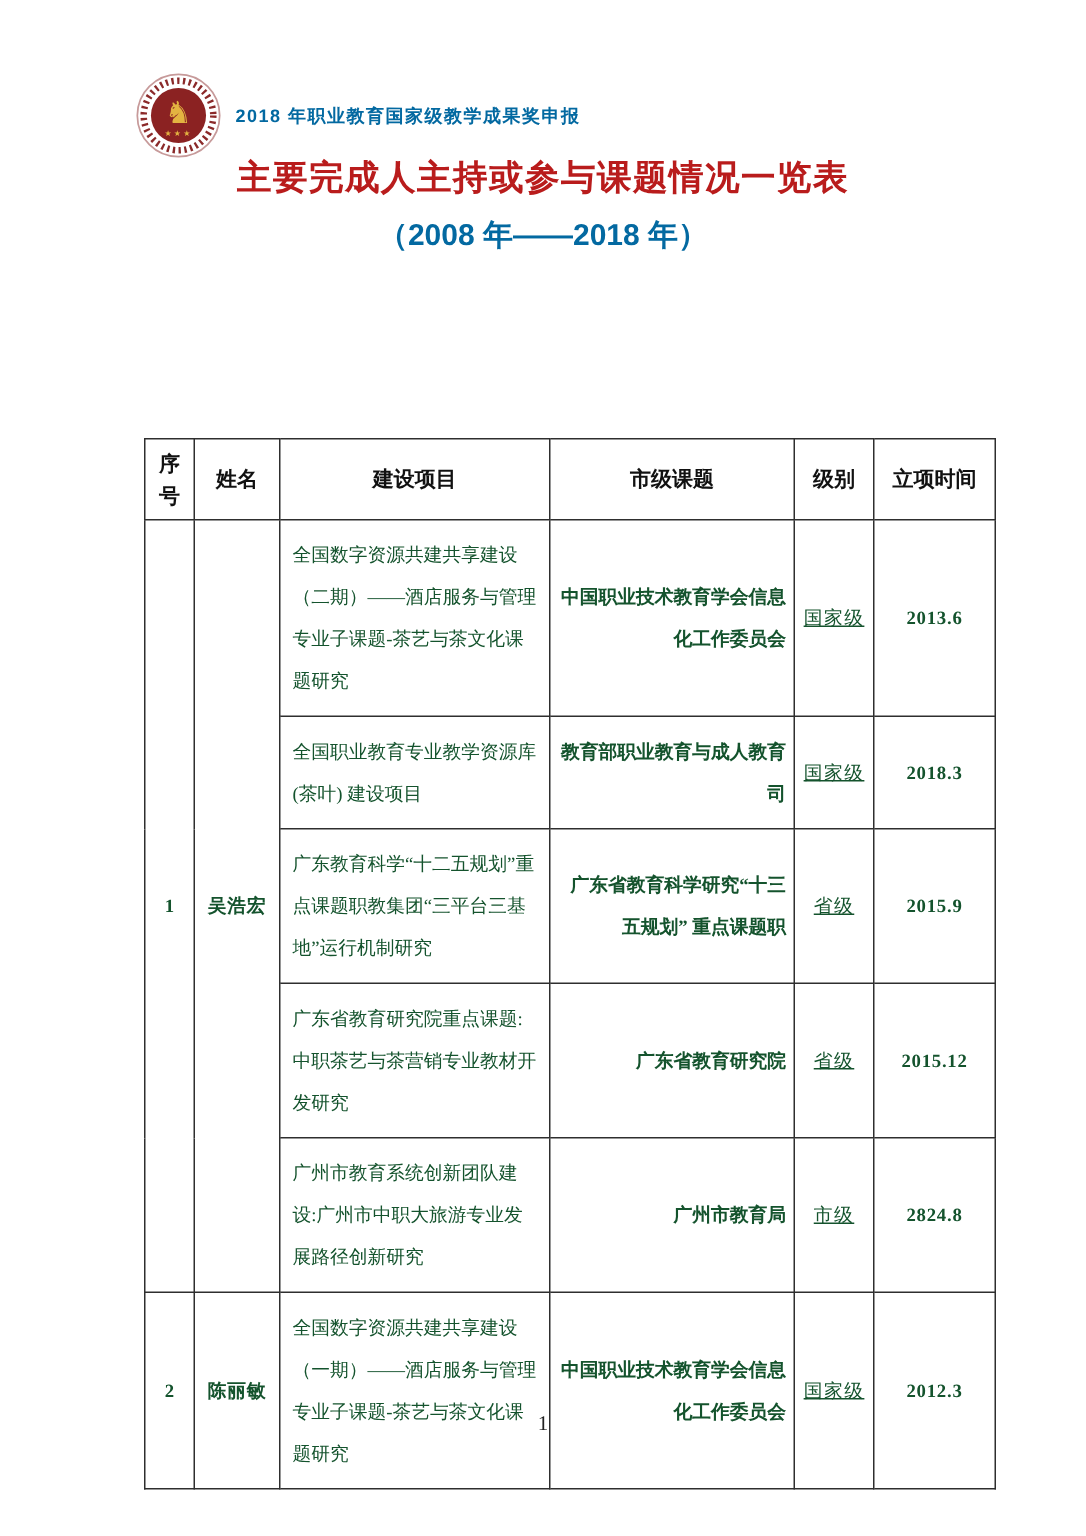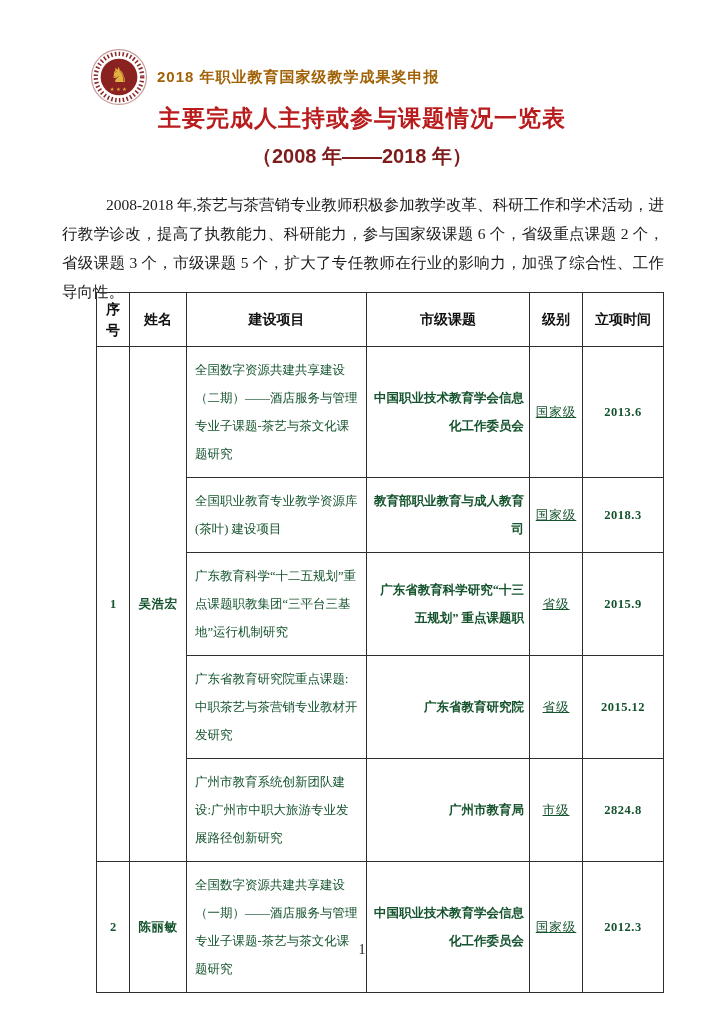--- a/index.html
+++ b/index.html
@@ -13,35 +13,35 @@
     overflow: hidden;
     margin: 0 auto;
   }
   .doc-header {
     position: absolute; left: 90px; top: 46px; height: 62px;
     display: flex; align-items: center; gap: 9px;
   }
   .seal { width: 58px; height: 58px; flex: 0 0 auto; }
   .doc-header-title {
     font-family: "Liberation Sans", "DejaVu Sans", sans-serif;
-    font-weight: bold; font-size: 15px; letter-spacing: 1px;
-    color: #a16207;
+    font-weight: bold; font-size: 12px; letter-spacing: 1px;
+    color: #0369a1;
   }
   .main-title {
     position: absolute; top: 103px; left: 0; width: 100%;
     text-align: center;
     font-family: "Liberation Sans", "DejaVu Sans", sans-serif;
     font-weight: bold; font-size: 23px; color: #b91c1c;
     letter-spacing: 1px;
   }
   .sub-title {
     position: absolute; top: 143px; left: 0; width: 100%;
     text-align: center;
     font-family: "Liberation Sans", "DejaVu Sans", sans-serif;
-    font-weight: bold; font-size: 20px; color: #7f1d1d;
+    font-weight: bold; font-size: 20px; color: #0369a1;
   }
   .intro {
     position: absolute; top: 190px; left: 62px; width: 602px;
     font-size: 15.5px; line-height: 29px;
     text-align: justify; text-indent: 44px;
     color: #1a1a1a;
   }
   .projects-table {
     position: absolute; top: 292px; left: 96px; width: 567px;
     border-collapse: collapse; table-layout: fixed;
@@ -88,21 +88,20 @@
       <circle cx="30" cy="30" r="19" fill="#8b2222"></circle>
       <text x="30" y="35.5" font-size="21" text-anchor="middle" fill="#e3b341">♞</text>
       <text x="30" y="44" font-size="5.5" text-anchor="middle" fill="#e3b341" letter-spacing="1.5">★★★</text>
     </svg>
     <span class="doc-header-title">2018 年职业教育国家级教学成果奖申报</span>
   </div>
 
   <div class="main-title">主要完成人主持或参与课题情况一览表</div>
   <div class="sub-title">（2008 年——2018 年）</div>
 
-  <p class="intro">2008-2018 年,茶艺与茶营销专业教师积极参加教学改革、科研工作和学术活动，进行教学诊改，提高了执教能力、科研能力，参与国家级课题 6 个，省级重点课题 2 个，省级课题 3 个，市级课题 5 个，扩大了专任教师在行业的影响力，加强了综合性、工作导向性。</p>
 
   <table class="projects-table">
     <colgroup>
       <col style="width:33px">
         <col style="width:57px">
         <col style="width:180px">
       <col style="width:163px">
         <col style="width:53px">
         <col style="width:81px">
     </colgroup>

